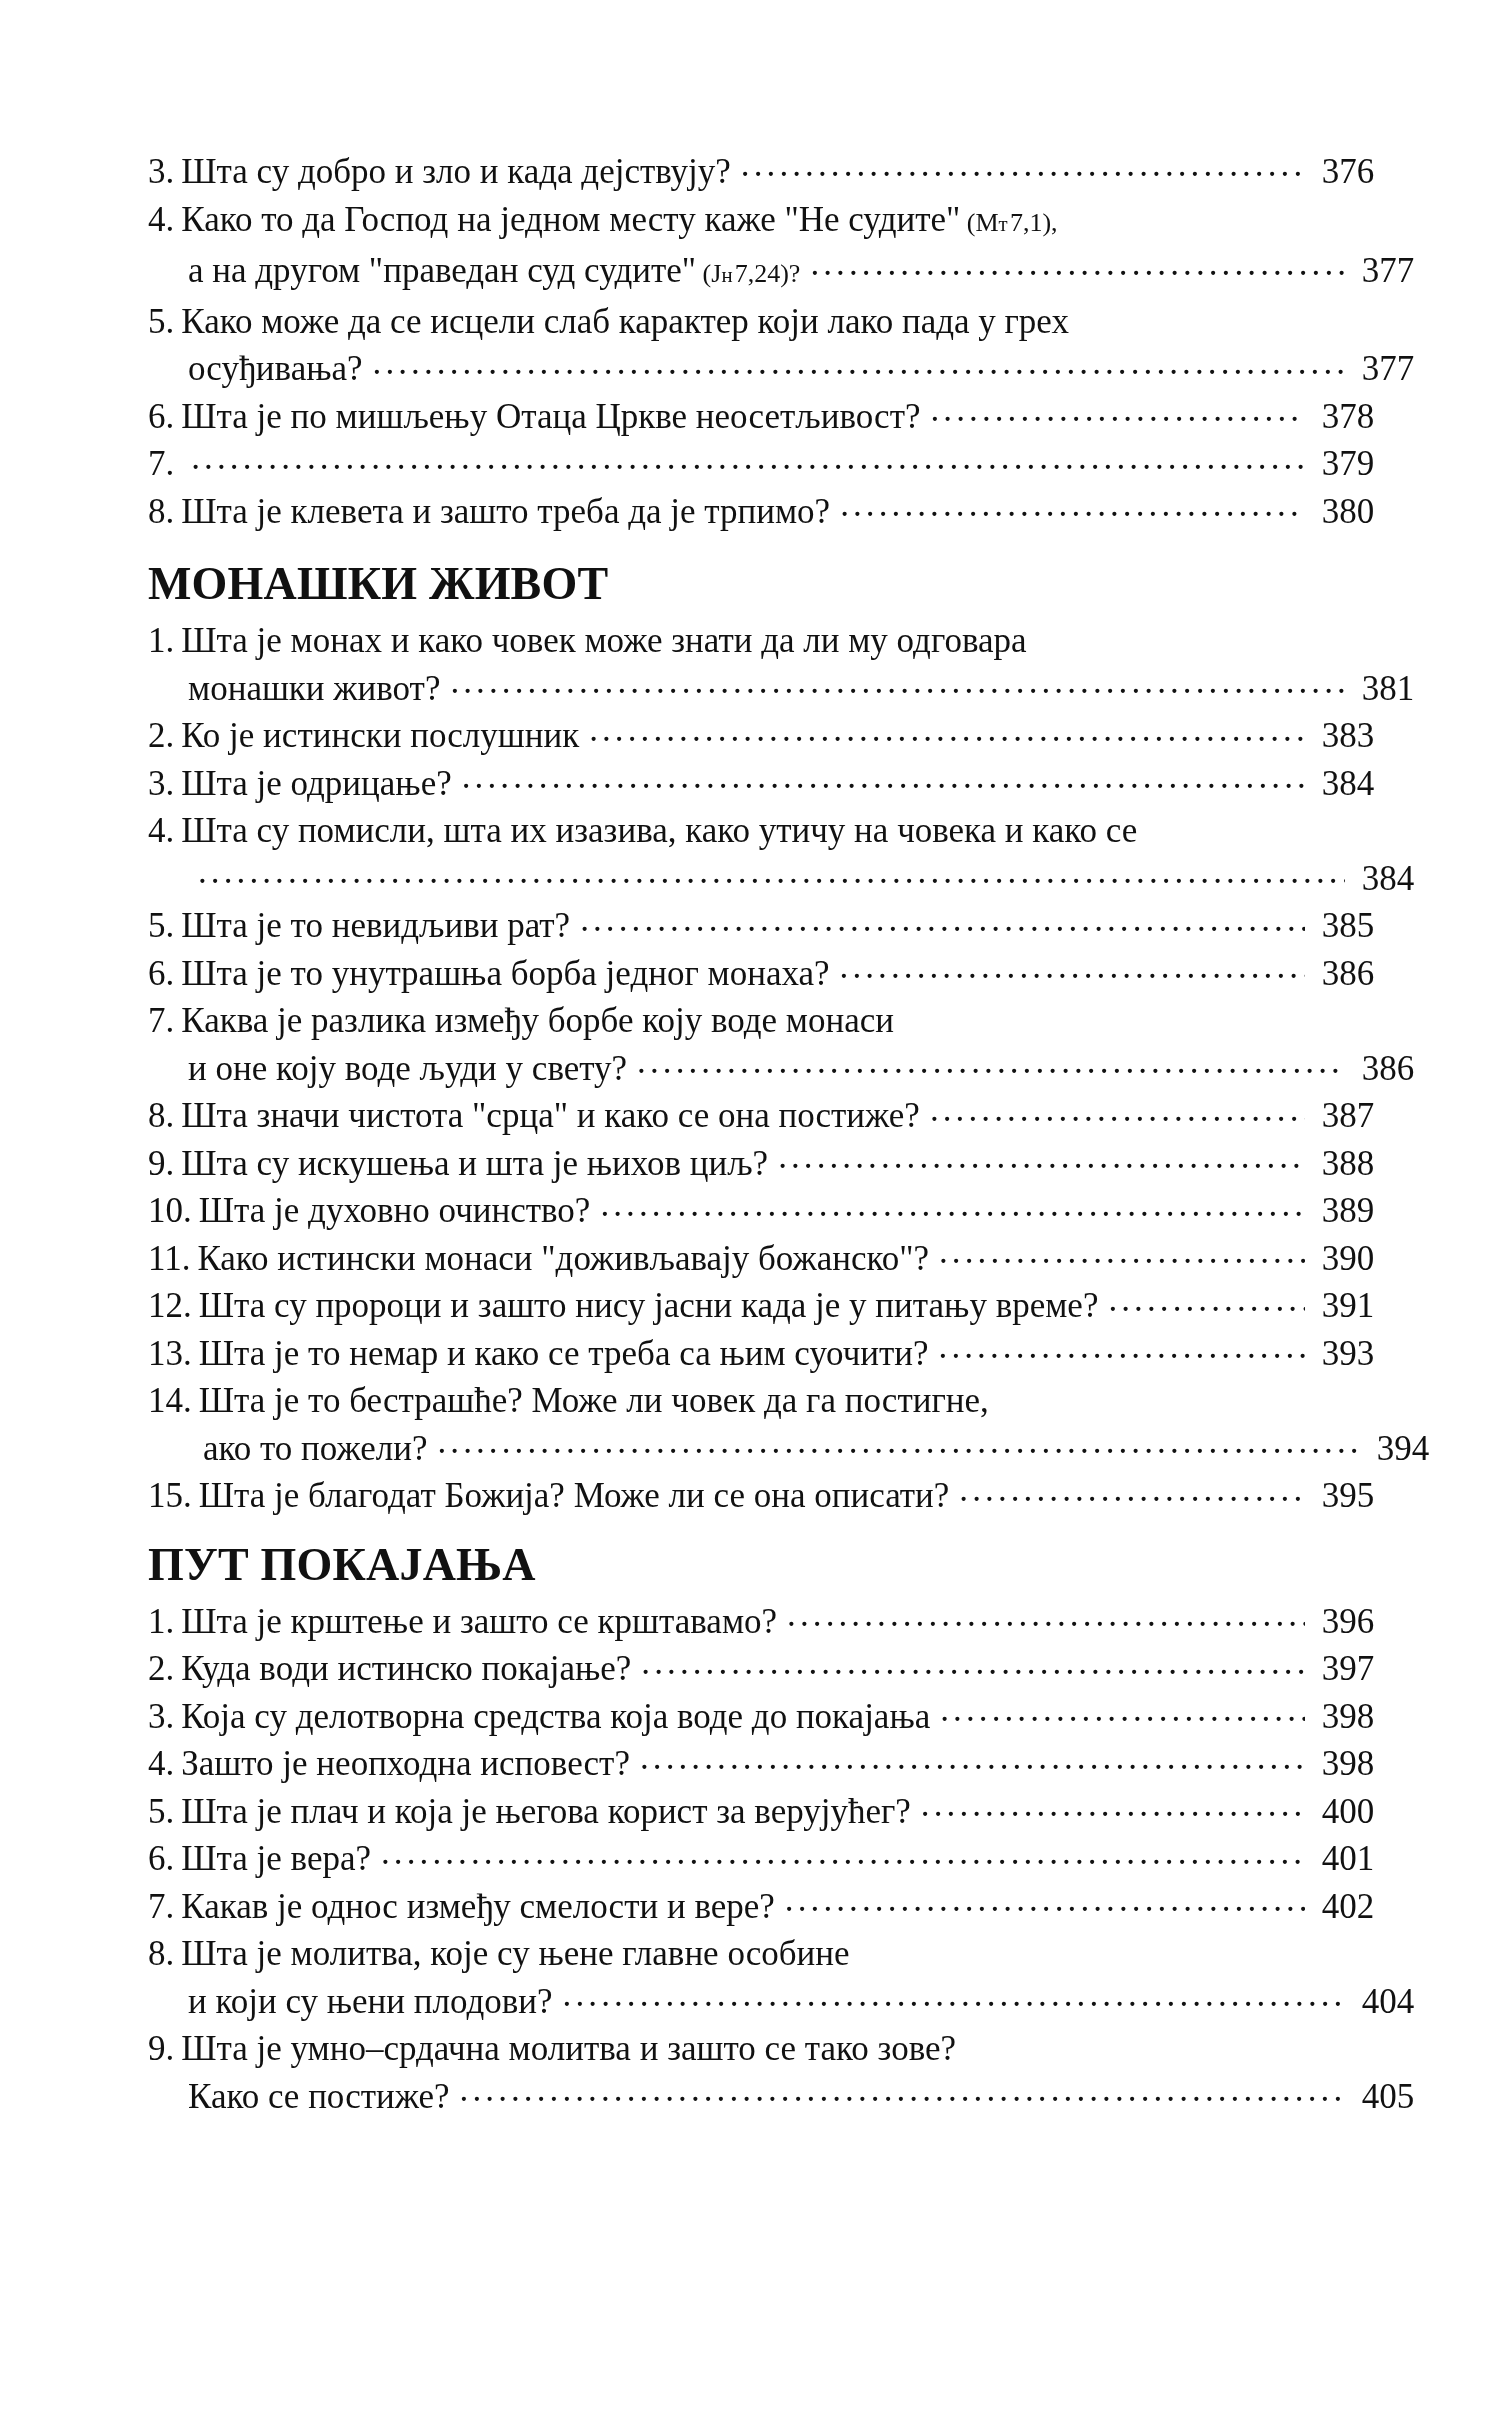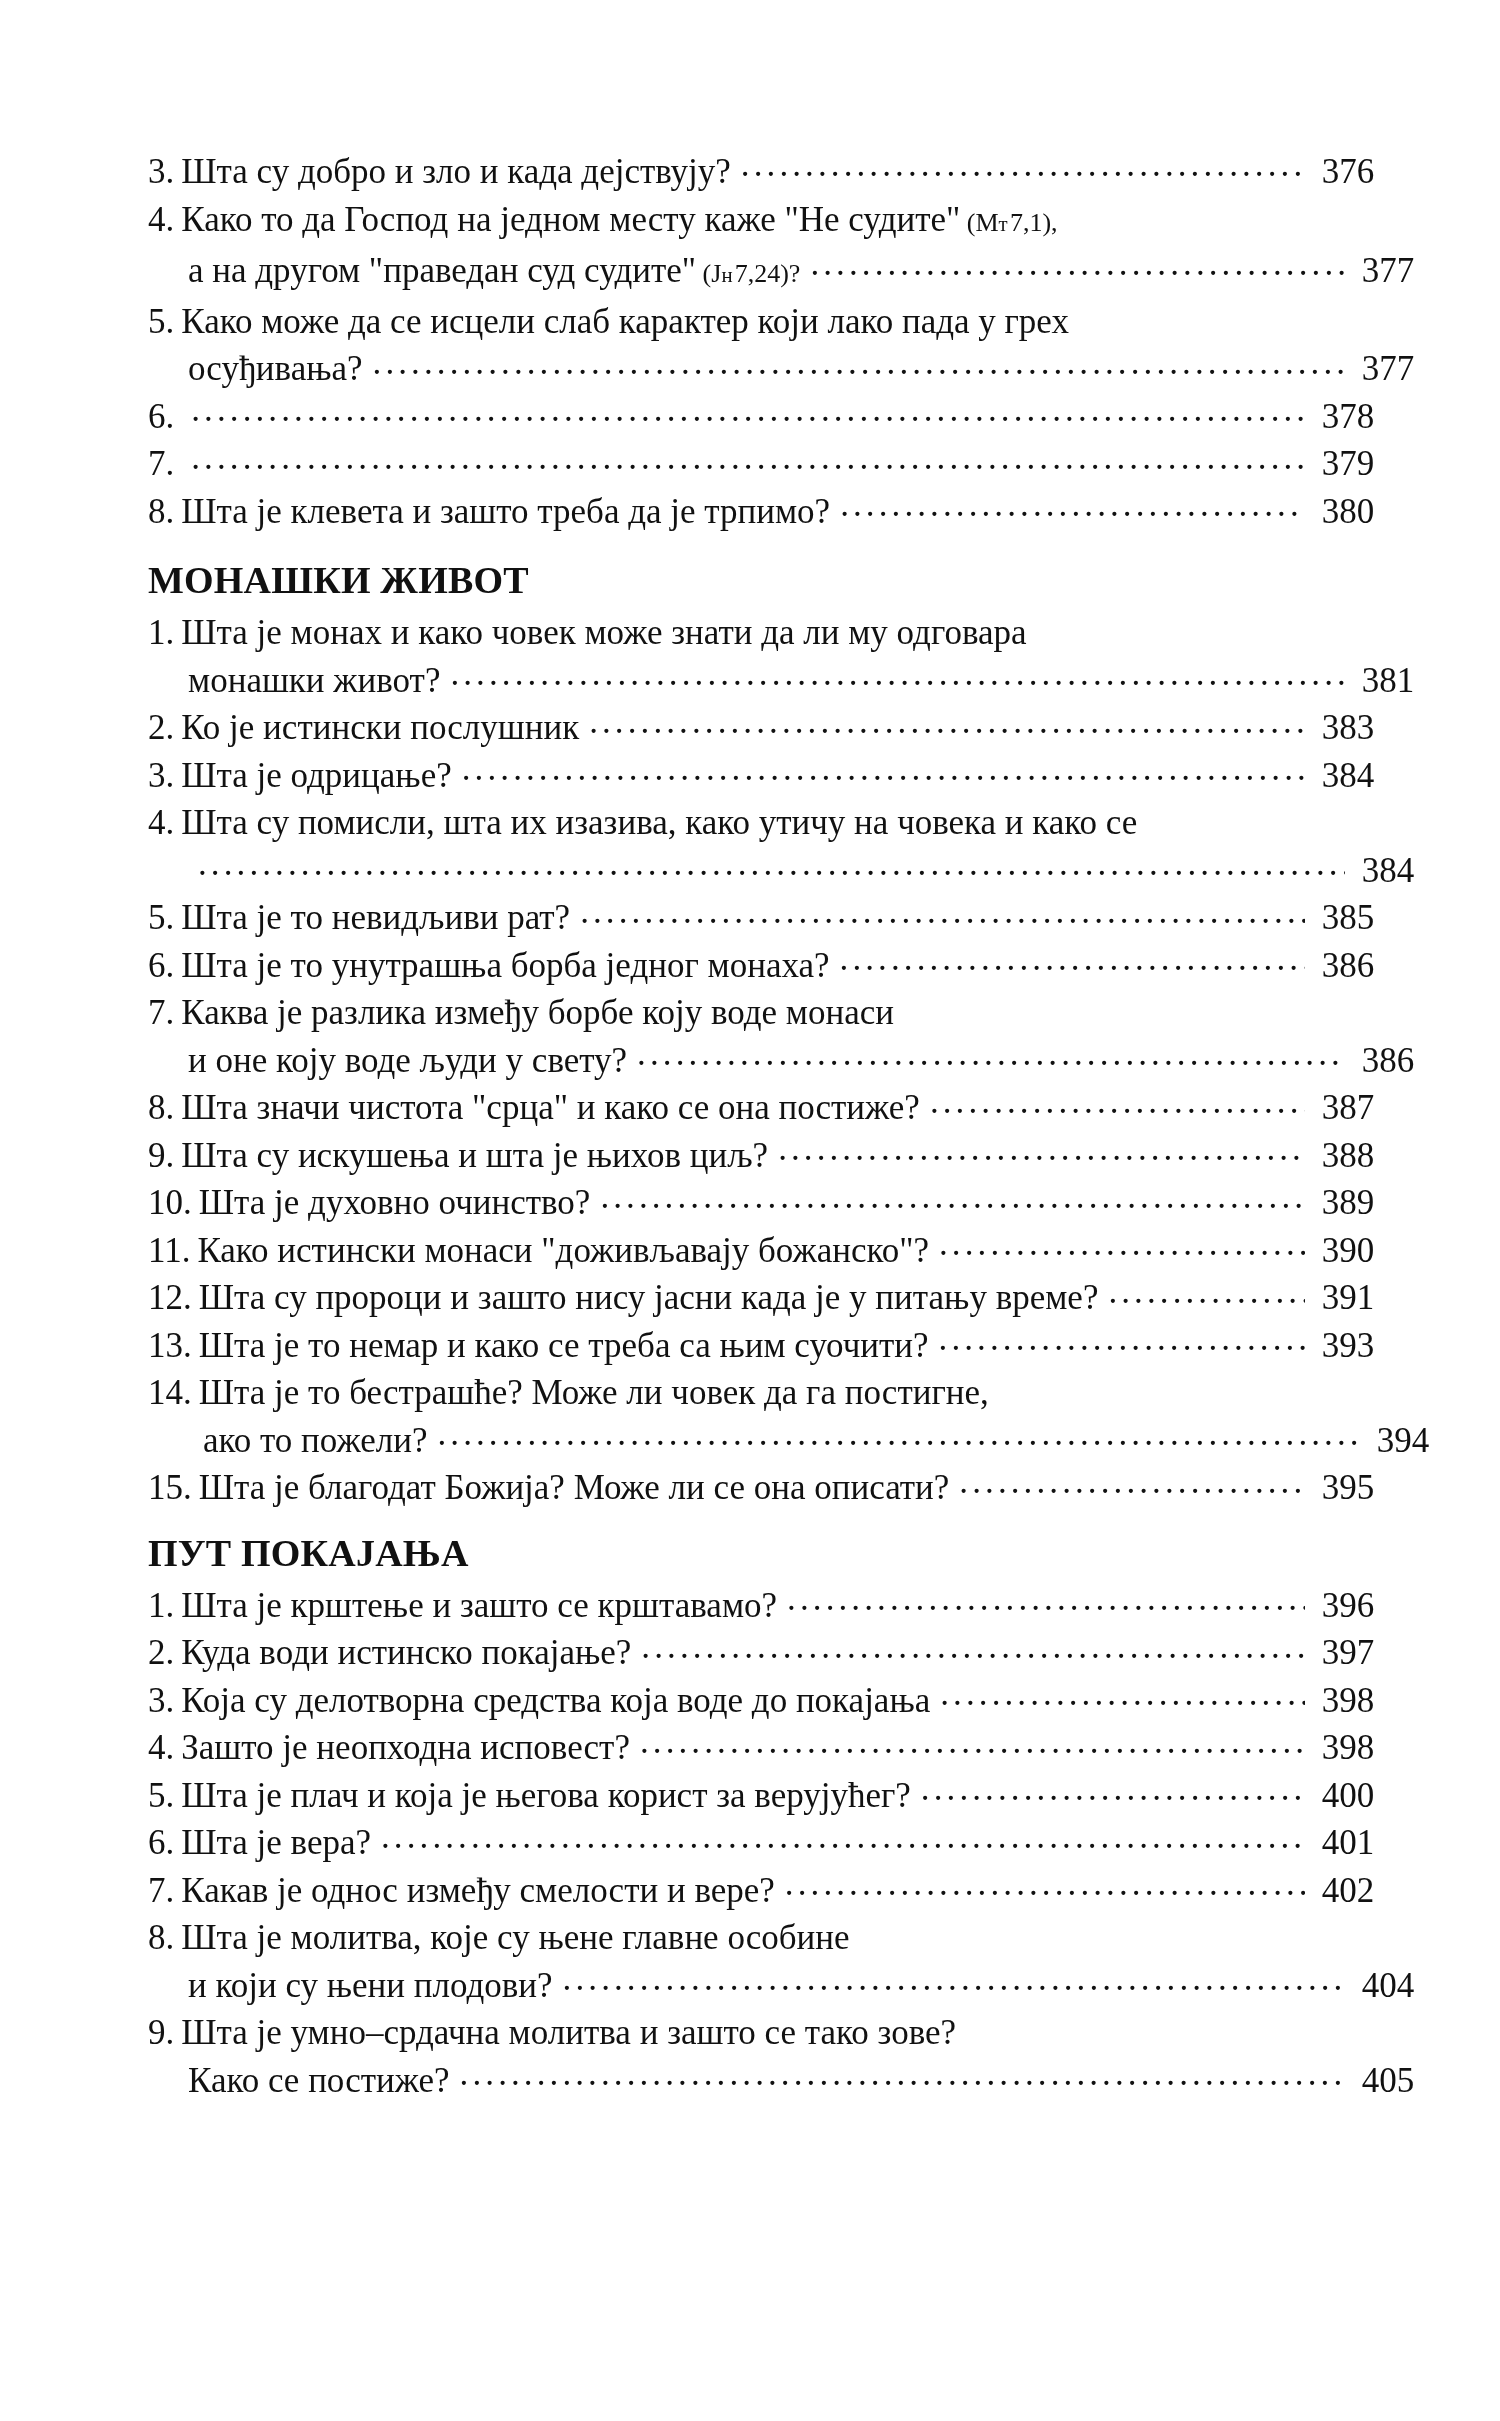--- a/index.html
+++ b/index.html
@@ -27,21 +27,21 @@
     padding: 148px 115px 0 148px;
   }
 
   .toc {
     width: 1237px;
   }
 
   
   .section-heading {
     font-weight: bold;
-    font-size: 38px;
+    font-size: 46px;
     letter-spacing: 0.2px;
     line-height: 1.0;
     margin: 22px 0 10px 0;
     white-space: nowrap;
   }
   .section-heading.first-heading {
     margin-top: 26px;
   }
 
   
@@ -152,20 +152,21 @@
         </div>
         <div class="erow cont">
           <span class="etext">осуђивања?</span>
           <span class="leader"></span>
           <span class="epage">377</span>
         </div>
       </div>
       <div class="entry">
         <div class="erow">
           <span class="enum">6.</span>
+          <span class="etext">Шта је по мишљењу Отаца Цркве неосетљивост?</span>
           <span class="leader"></span>
           <span class="epage">378</span>
         </div>
       </div>
       <div class="entry">
         <div class="erow">
           <span class="enum">7.</span>
           <span class="leader"></span>
           <span class="epage">379</span>
         </div>

